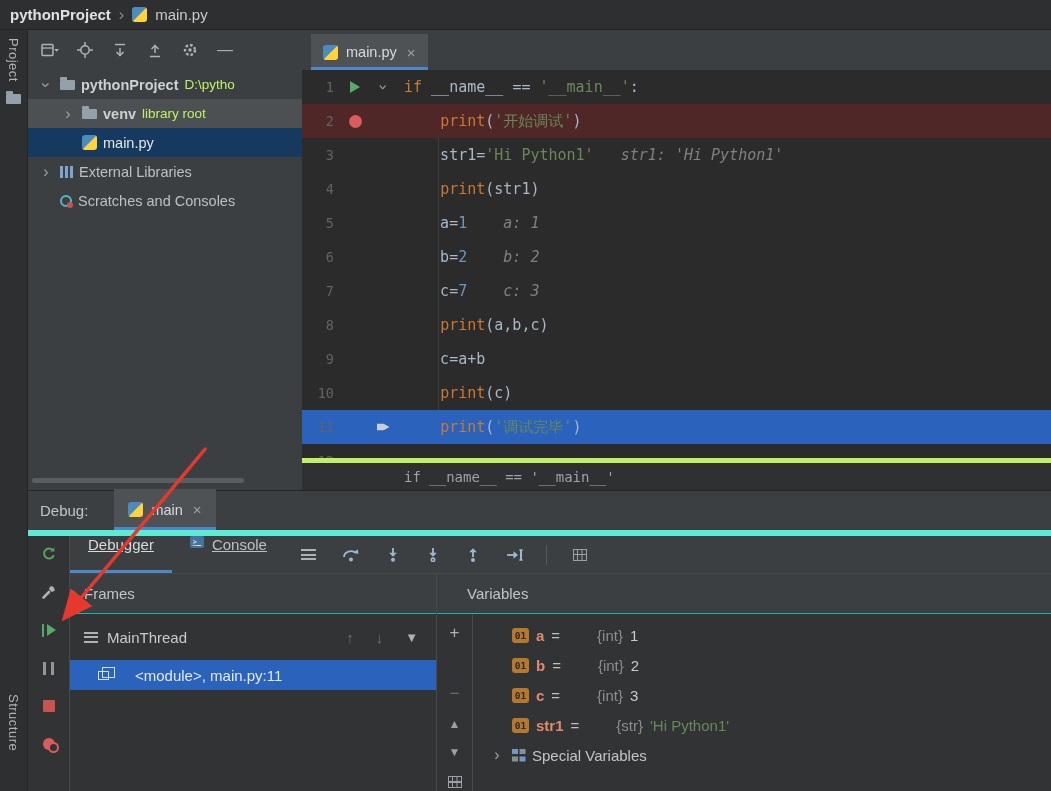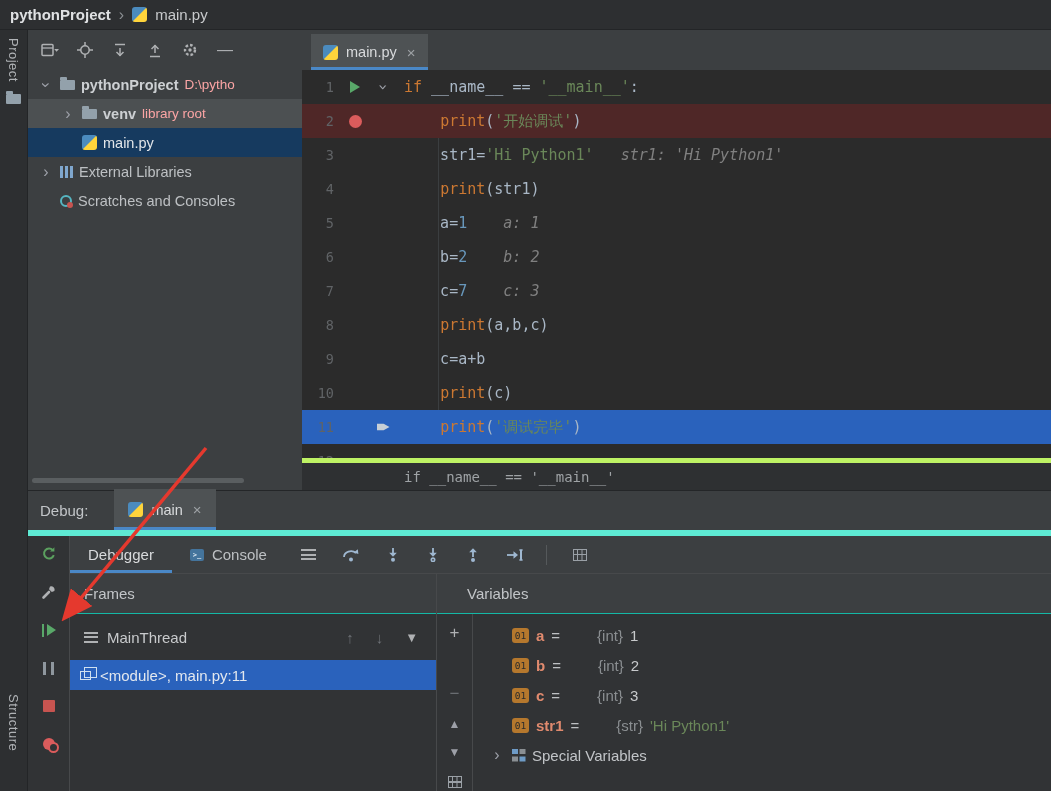--- a/index.html
+++ b/index.html
@@ -28,21 +28,21 @@
   .ptb-icon{display:inline-flex;align-items:center;justify-content:center;width:20px;height:20px;color:#afb1b3;font-size:16px;}
   .tree-row{height:29px;display:flex;align-items:center;gap:6px;white-space:nowrap;overflow:hidden;padding-right:6px;}
   .tree-row.selected{background:#163A5F;}
   .tree-row.hover{background:#4C5052;}
   .chevron{width:16px;flex:none;color:#9da0a8;font-size:16px;display:inline-flex;justify-content:center;line-height:1;}
   .chevron.down{transform:rotate(90deg);}
   .tree-icon{flex:none;}
   .tree-label{color:#bdc0c3;font-size:14.5px;}
   .tree-label.bold{font-weight:bold;color:#cdd0d3;}
   .tree-row.selected .tree-label{color:#e3e6e9;}
-  .tree-detail{color:#fca5a5;font-size:13.5px;}
+  .tree-detail{color:#bef264;font-size:13.5px;}
   .libs-icon{width:13px;height:12px;background:repeating-linear-gradient(to right,#7FA7CE 0 3px,transparent 3px 5px);}
   .scratch-icon{width:12px;height:12px;border-radius:50%;border:2px solid #56B6C2;position:relative;}
   .scratch-icon::after{content:'';position:absolute;right:-3px;bottom:-3px;width:6px;height:6px;border-radius:50%;background:#C75450;}
   .h-scroll{position:absolute;left:4px;bottom:7px;width:212px;height:5px;border-radius:3px;background:#5a5e60;}
 
   
   .editor{position:absolute;left:302px;top:30px;width:749px;height:460px;background:#2b2b2b;}
   .tab-bar{height:40px;background:#3c3f41;display:flex;align-items:flex-end;}
   .editor-tab{height:36px;display:flex;align-items:center;gap:8px;padding:0 12px;margin-left:9px;background:#4E5254;box-shadow:inset 0 -3px 0 #4A88C7;color:#d8dadc;font-size:14.5px;}
   .tab-close{color:#9ea2a6;font-size:15px;margin-left:2px;}
@@ -77,61 +77,61 @@
   .strip-icon{height:16px;display:flex;align-items:center;justify-content:center;margin-bottom:22px;}
   .resume-shape{position:relative;width:14px;height:13px;}
   .resume-shape::before{content:'';position:absolute;left:0;top:0;width:2.5px;height:13px;background:#59A869;}
   .resume-shape::after{content:'';position:absolute;left:5px;top:0;border-left:9px solid #59A869;border-top:6.5px solid transparent;border-bottom:6.5px solid transparent;}
   .pause-shape{width:11px;height:13px;border-left:3.5px solid #8f979e;border-right:3.5px solid #8f979e;}
   .stop-shape{width:12px;height:12px;background:#C75450;border-radius:1px;}
   .bps-shape{width:12px;height:12px;border-radius:50%;background:#DB5C5C;position:relative;}
   .bps-shape::after{content:'';position:absolute;right:-4px;bottom:-3px;width:7px;height:7px;border-radius:50%;border:2px solid #DB5C5C;background:#313335;}
 
   .debug-toolbar{position:absolute;left:42px;top:45px;right:0;height:38px;background:#3c3f41;border-bottom:1px solid #47494b;display:flex;align-items:center;}
-  .dbg-tab{height:100%;display:flex;align-items:center;gap:8px;padding:0 18px;color:#bdc0c3;font-size:15px;}
+  .dbg-tab{height:100%;display:flex;align-items:flex-start;gap:8px;padding:0 18px;color:#bdc0c3;font-size:15px;text-decoration:underline;}
   .dbg-tab.active{box-shadow:inset 0 -3px 0 #4A88C7;color:#d8dadc;}
   .console-icon{width:14px;height:12px;border-radius:2px;background:#44749C;display:inline-flex;align-items:center;justify-content:center;}
   .console-icon::after{content:'>_';color:#d8e4ee;font-size:7px;font-weight:bold;font-family:"DejaVu Sans Mono",monospace;}
   .tool-icon{display:inline-flex;align-items:center;justify-content:center;margin-left:26px;}
   .tool-icon.first{margin-left:16px;}
   .hamburger{width:15px;height:11px;background:repeating-linear-gradient(to bottom,#afb1b3 0 2px,transparent 2px 4.5px);}
   .hamburger.small{width:14px;}
   .vsep{width:1px;height:20px;background:#55595b;margin-left:22px;}
   .grid-shape{width:14px;height:12px;border:1.5px solid #9aa0a6;position:relative;display:inline-block;}
   .grid-shape::before{content:'';position:absolute;top:0;bottom:0;left:3px;width:1.5px;background:#9aa0a6;box-shadow:4.5px 0 0 #9aa0a6;}
   .grid-shape::after{content:'';position:absolute;left:0;right:0;top:4px;height:1.5px;background:#9aa0a6;}
 
   .debug-content{position:absolute;left:42px;top:83px;right:0;bottom:0;display:flex;overflow:hidden;}
   .frames-panel{width:367px;flex:none;border-right:1px solid #47494b;display:flex;flex-direction:column;}
   .panel-header{height:40px;flex:none;background:#3c3f41;border-bottom:1px solid #14b8a6;display:flex;align-items:center;padding-left:14px;color:#c2c5c8;font-size:15px;}
   .thread-row{height:46px;flex:none;display:flex;align-items:center;gap:9px;padding:0 14px;}
   .thread-label{color:#c8cacc;font-size:15px;}
   .thread-arrows{margin-left:auto;display:flex;align-items:center;gap:22px;}
   .t-arrow{color:#6c7075;font-size:15px;}
   .t-caret{color:#afb1b3;font-size:13px;margin-right:4px;}
-  .frame-row{height:30px;display:flex;align-items:center;gap:9px;padding-left:10px;}
+  .frame-row{height:30px;display:flex;align-items:center;gap:26px;padding-left:28px;}
   .frame-row.selected{background:#2A62BC;color:#e3e8ee;}
   .frame-icon{width:11px;height:9px;border:1.6px solid #cfe0f0;position:relative;flex:none;}
   .frame-icon::before{content:'';position:absolute;left:2.5px;top:-4.5px;width:11px;height:9px;border:1.6px solid #cfe0f0;}
   .frame-label{font-size:15px;}
 
   .variables-panel{flex:1;display:flex;flex-direction:column;}
   .var-header{padding-left:30px;}
   .var-body{flex:1;display:flex;overflow:hidden;}
   .watch-col{width:36px;flex:none;border-right:1px solid #47494b;display:flex;flex-direction:column;align-items:center;padding-top:10px;overflow:hidden;}
   .w-icon{color:#afb1b3;font-size:17px;line-height:1;display:flex;align-items:center;justify-content:center;}
   .w-icon.dim{color:#6c7075;margin-top:44px;}
   .w-icon.tri{font-size:12px;color:#9da0a8;}
   .w-icon:nth-child(3){margin-top:16px;}
   .w-icon:nth-child(4){margin-top:16px;}
   .w-icon:nth-child(5){margin-top:18px;}
   .variables-list{flex:1;padding-top:6px;}
   .var-row{height:30px;display:flex;align-items:center;gap:7px;padding-left:16px;font-size:15px;}
   .var-chevron{width:16px;flex:none;color:#9da0a8;font-size:16px;display:inline-flex;justify-content:center;line-height:1;}
-  .badge01{min-width:17px;height:15px;border-radius:3px;background:#B5782D;color:#2b2b2b;font-size:9.5px;font-weight:normal;font-family:"DejaVu Sans Mono",monospace;display:inline-flex;align-items:center;justify-content:center;flex:none;}
+  .badge01{min-width:17px;height:15px;border-radius:3px;background:#B5782D;color:#2b2b2b;font-size:9.5px;font-weight:bold;font-family:"DejaVu Sans Mono",monospace;display:inline-flex;align-items:center;justify-content:center;flex:none;}
   .sv-icon{width:13px;height:13px;position:relative;flex:none;}
   .sv-icon::before{content:'';position:absolute;left:0;top:0;width:5.5px;height:5.5px;background:#6E9BC6;box-shadow:7.5px 0 0 #8a8f93,0 7.5px 0 #8a8f93,7.5px 7.5px 0 #6E9BC6;}
   .var-name{color:#E08A6E;font-weight:bold;}
   .var-eq{color:#bdc0c3;}
   .var-type{color:#8a8e91;margin-left:30px;}
   .var-value.num{color:#c8cacc;}
   .var-value.str{color:#6A8759;}
   .var-group-label{color:#c2c5c8;}
 
   

